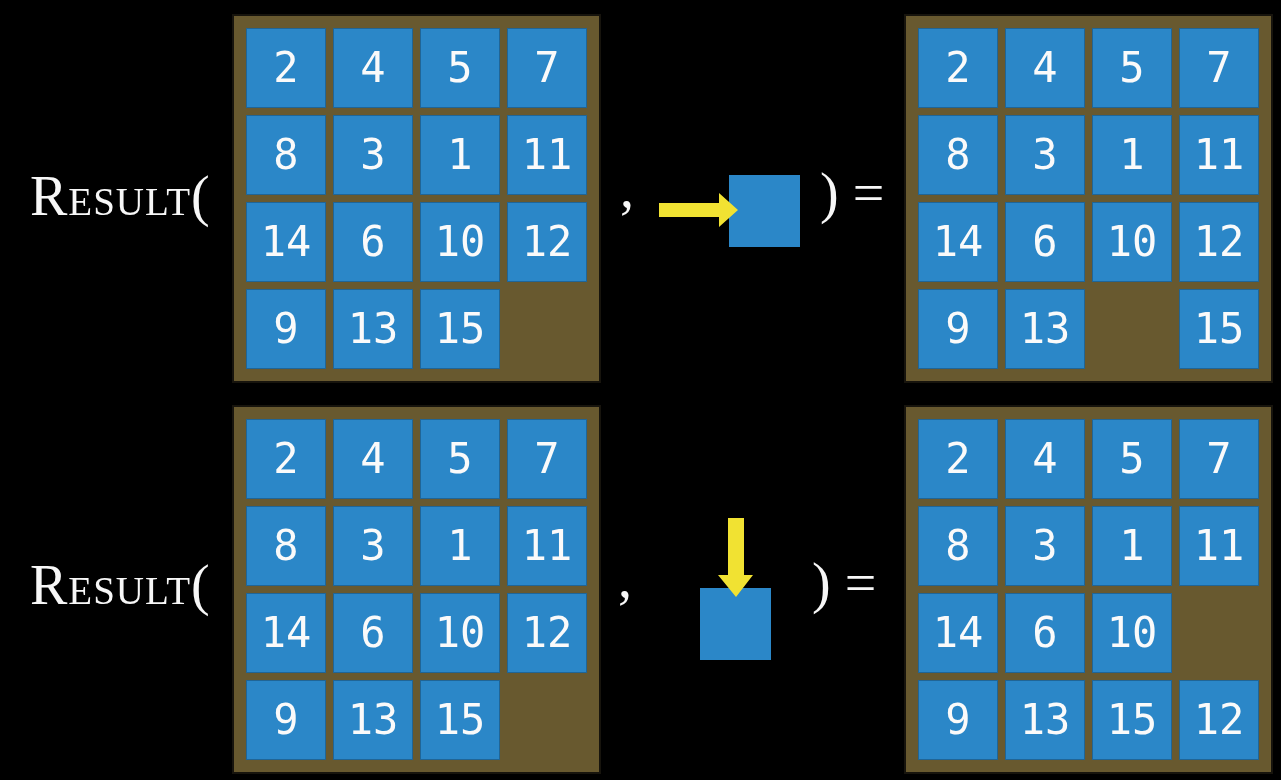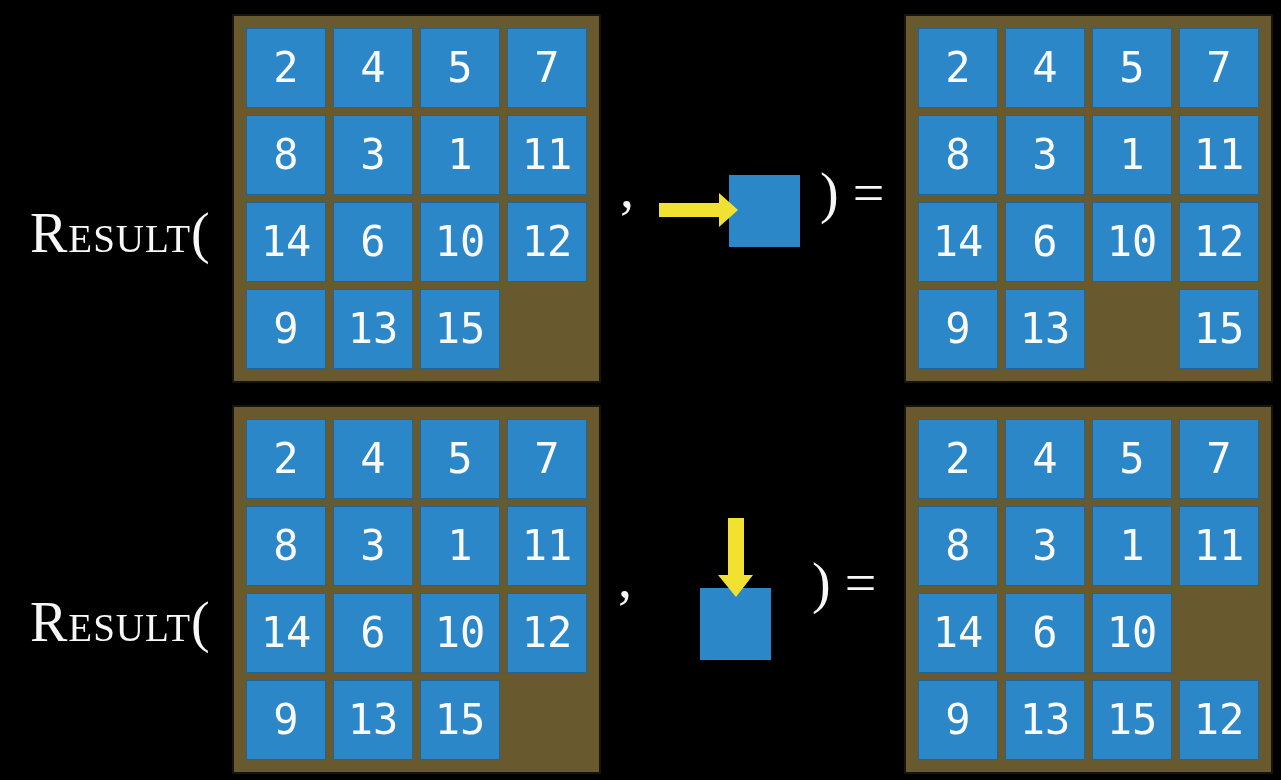--- a/index.html
+++ b/index.html
@@ -13,21 +13,20 @@
   }
   .result-label {
     position: absolute;
     left: 30px;
     color: #f7f7f7;
     font-size: 56px;
     line-height: 1;
     font-variant: small-caps;
     letter-spacing: 1px;
     white-space: nowrap;
-    margin-top: 37px;
   }
   .comma, .close-eq {
     position: absolute;
     color: #f7f7f7;
     font-size: 56px;
     line-height: 1;
     white-space: nowrap;
   }
   .board {
     position: absolute;

